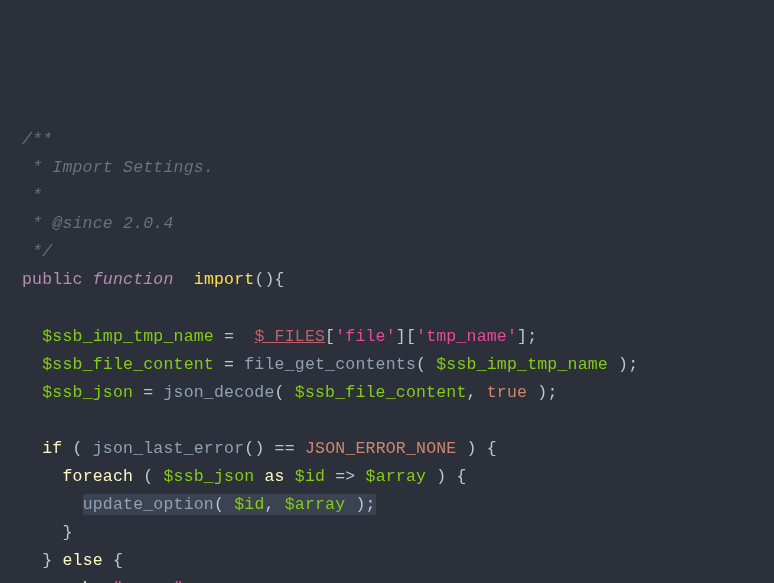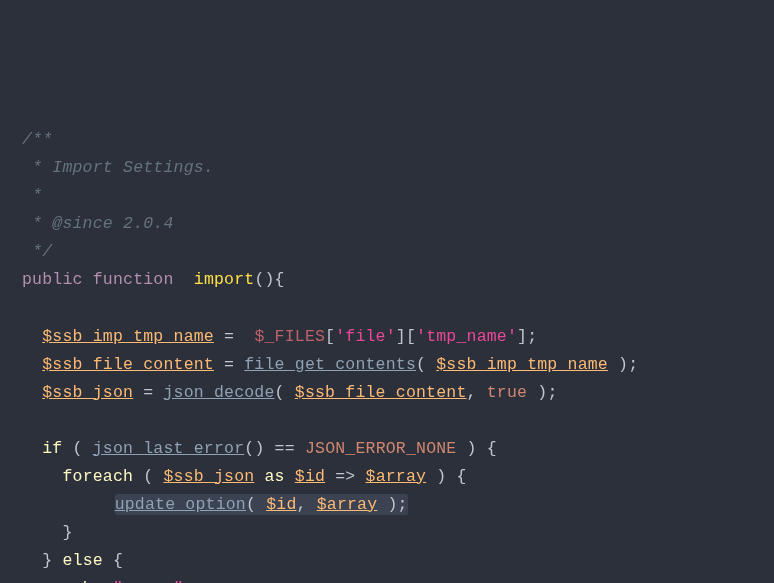--- a/index.html
+++ b/index.html
@@ -8,35 +8,34 @@
     font-family: "SF Mono", Monaco, Menlo, Consolas, "Courier New", monospace;
     font-size: 16.5px;
     line-height: 1.7;
     color: #c0c5ce;
     padding: 14px 22px;
     white-space: pre;
     letter-spacing: 0.2px;
   }
   .comment { color: #65737e; font-style: italic; }
   .kw-vis { color: #b48ead; }      
-  .kw-func { color: #b48ead; }     
+  .kw-func { color: #b48ead; font-style: italic; }     
   .fn-name { color: #fde047; }     
-  .call { color: #8fa1b3; text-decoration: underline; }
+  .call { color: #8fa1b3; }
   .punct { color: #c0c5ce; }
-  .var { color: #fdba74; text-decoration: underline; }         
-  .const-arr { color: #bf616a; }   
+  .var { color: #84cc16; }         
+  .const-arr { color: #bf616a; text-decoration: underline; }   
   .op { color: #c0c5ce; }
   .string { color: #ec4899; }
   .kw-ctrl { color: #fef9c3; }     
   .const { color: #d08770; }       
   .hl {
     background: #3b4252;
     border-radius: 2px;
     padding: 1px 0;
-    margin-left: 32px;
   }
   .line { display: block; }
 </style>
 </head>
 <body>
 
 
 
 <div><span class="line"><span class="comment">/**</span></span><span class="line"><span class="comment"> * </span><span class="comment">Import Settings.</span></span><span class="line"><span class="comment"> *</span></span><span class="line"><span class="comment"> * </span><span class="comment tag">@since</span><span class="comment"> 2.0.4</span></span><span class="line"><span class="comment"> */</span></span><span class="line"><span class="kw-vis">public</span> <span class="kw-func">function</span>  <span class="fn-name">import</span><span class="punct">(){</span></span><span class="line"> </span><span class="line">  <span class="var">$ssb_imp_tmp_name</span><span class="op"> =  </span><span class="const-arr">$_FILES</span><span class="punct">[</span><span class="string">'file'</span><span class="punct">][</span><span class="string">'tmp_name'</span><span class="punct">];</span></span><span class="line">  <span class="var">$ssb_file_content</span><span class="op"> = </span><span class="call">file_get_contents</span><span class="punct">( </span><span class="var">$ssb_imp_tmp_name</span><span class="punct"> );</span></span><span class="line">  <span class="var">$ssb_json</span><span class="op"> = </span><span class="call">json_decode</span><span class="punct">( </span><span class="var">$ssb_file_content</span><span class="punct">, </span><span class="const">true</span><span class="punct"> );</span></span><span class="line"> </span><span class="line">  <span class="kw-ctrl">if</span><span class="punct"> ( </span><span class="call">json_last_error</span><span class="punct">()</span><span class="op"> == </span><span class="const">JSON_ERROR_NONE</span><span class="punct"> ) {</span></span><span class="line">    <span class="kw-ctrl">foreach</span><span class="punct"> ( </span><span class="var">$ssb_json</span><span class="kw-ctrl"> as </span><span class="var">$id</span><span class="op"> =&gt; </span><span class="var">$array</span><span class="punct"> ) {</span></span><span class="line">      <span class="hl"><span class="call">update_option</span><span class="punct">( </span><span class="var">$id</span><span class="punct">, </span><span class="var">$array</span><span class="punct"> );</span></span></span><span class="line">    <span class="punct">}</span></span><span class="line">  <span class="punct">} </span><span class="kw-ctrl">else</span><span class="punct"> {</span></span><span class="line">    <span class="kw-ctrl">echo</span><span> </span><span class="string">"error"</span><span class="punct">;</span></span></div>
 

